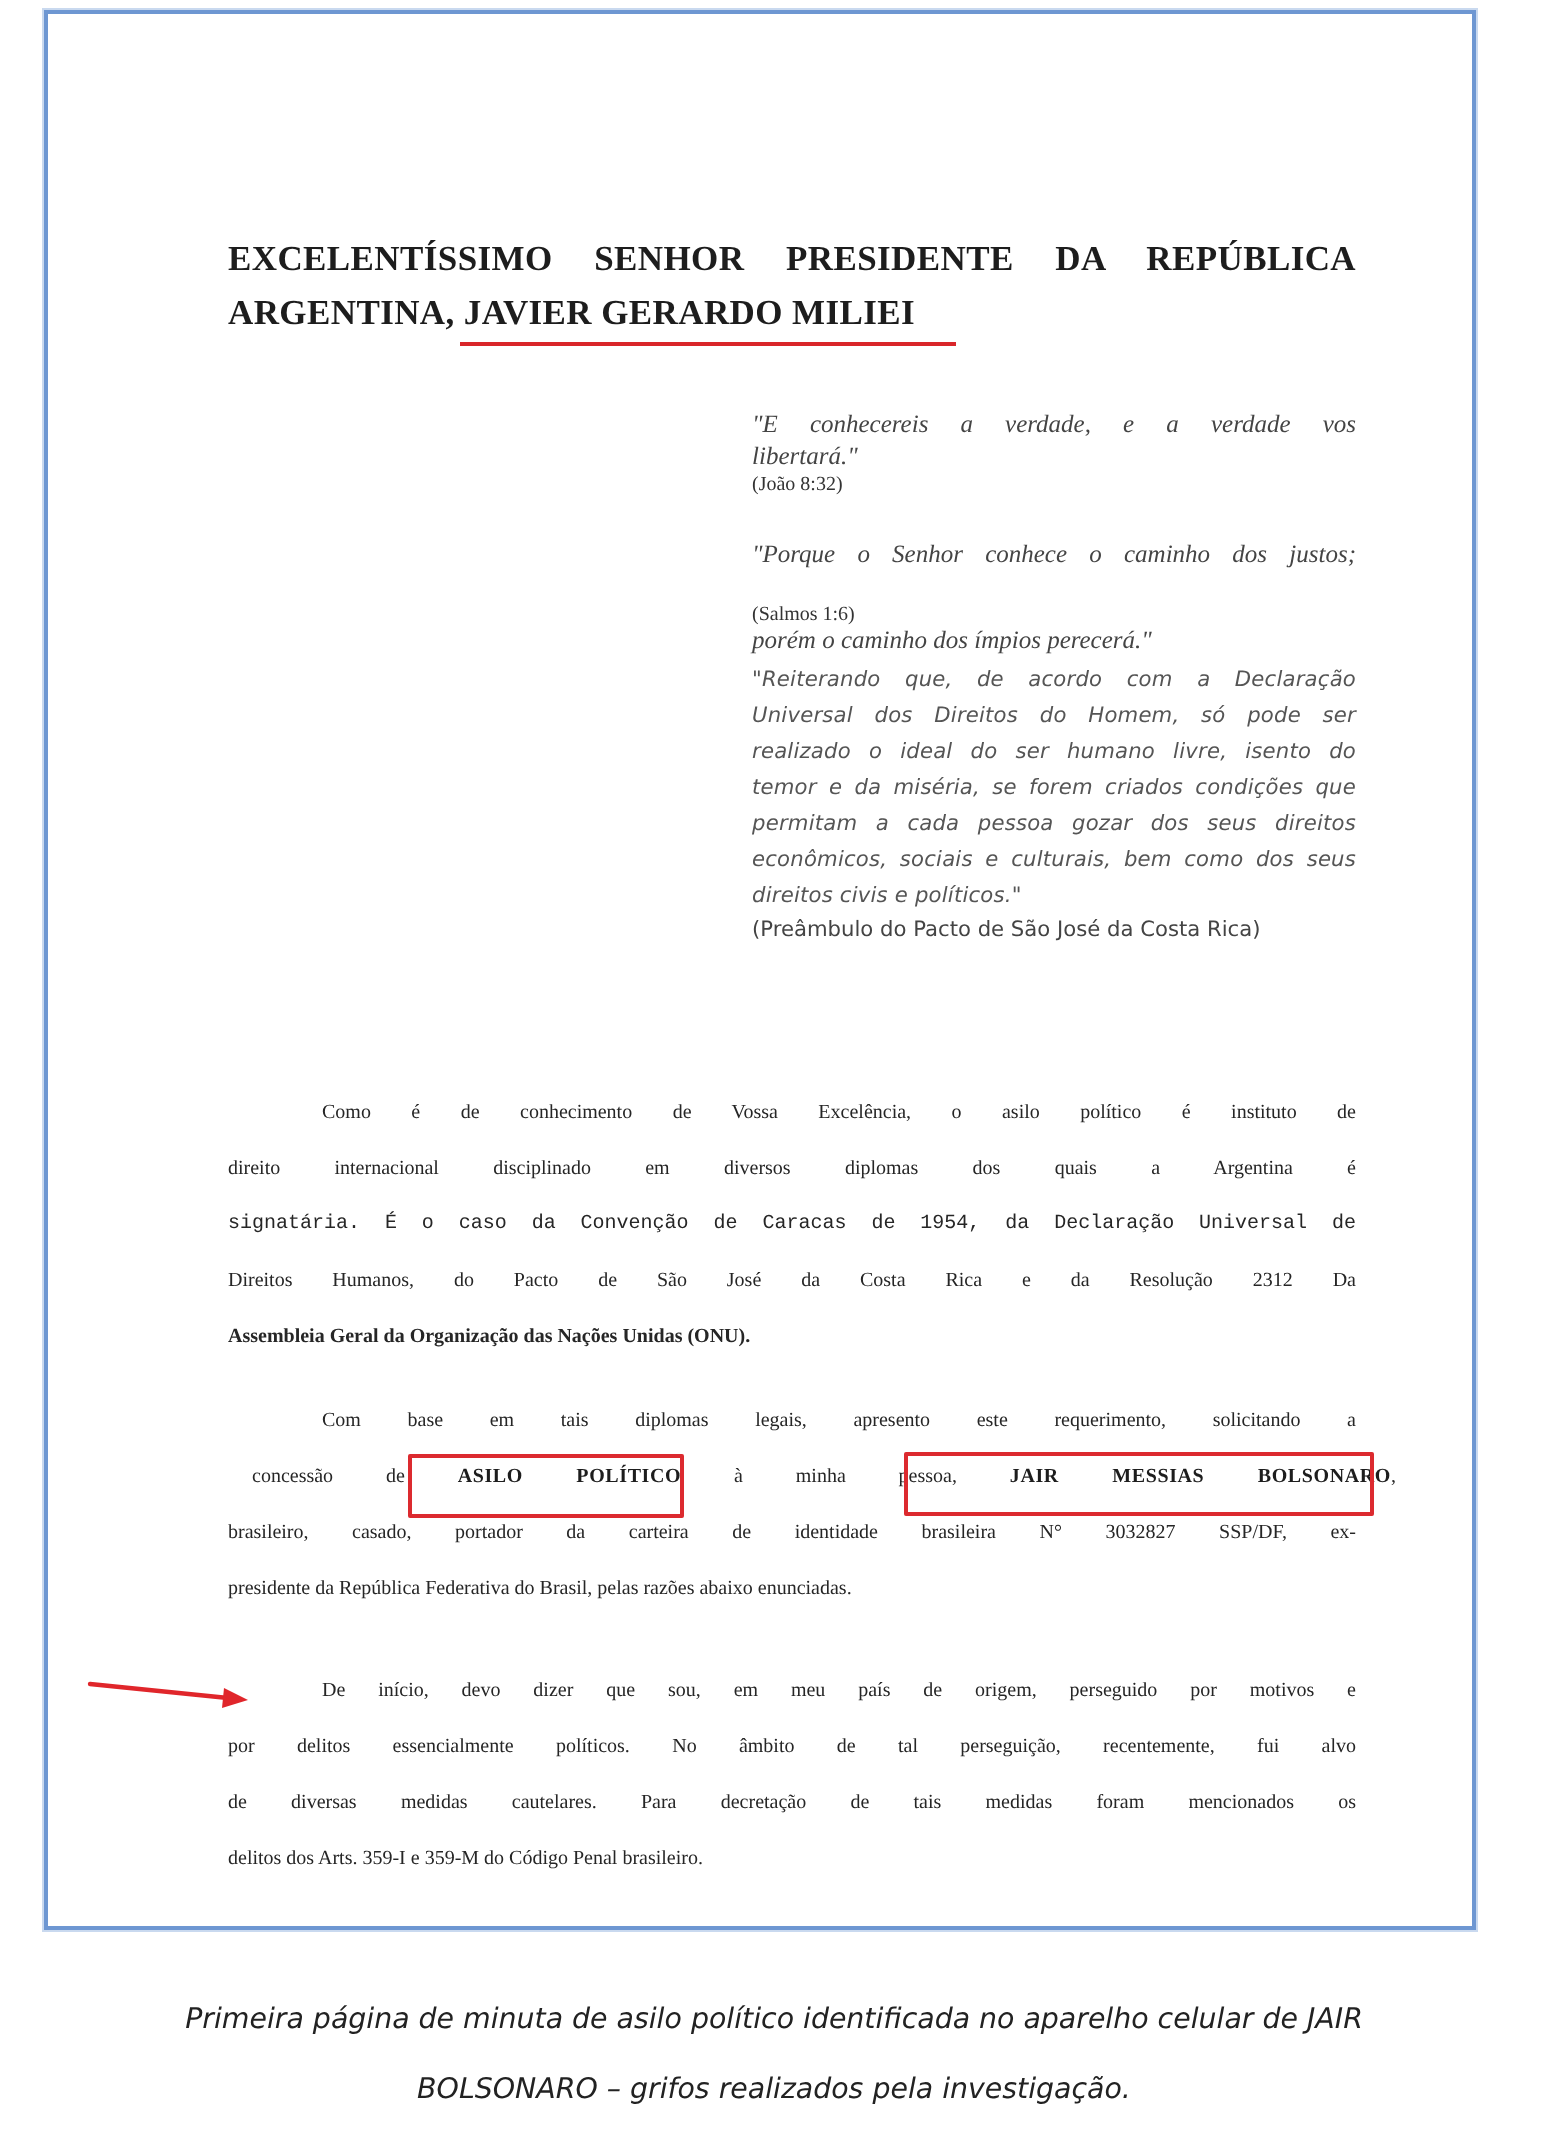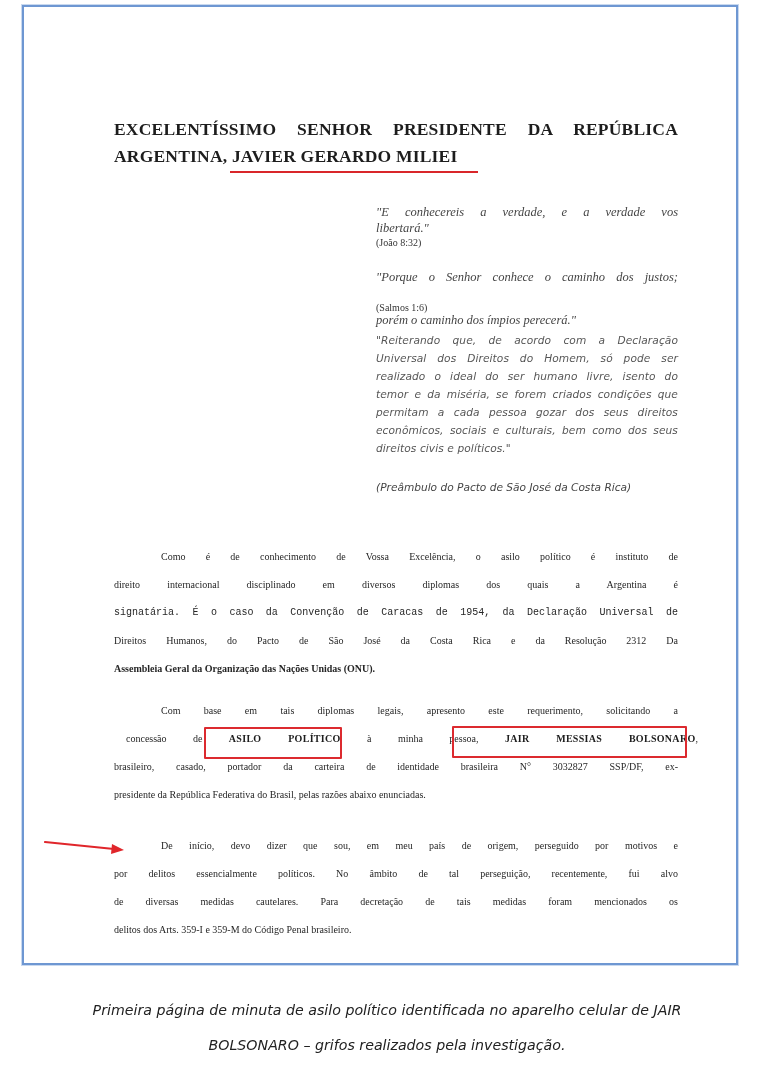--- a/index.html
+++ b/index.html
@@ -76,21 +76,21 @@
   <div class="line serif epi-quote" style="left:376px; top:302px;margin-top:11px;">porém o caminho dos ímpios perecerá."</div>
   <div class="line serif epi-ref" style="left:376px; top:302px;">(Salmos 1:6)</div>
 
   <div class="justify epi-sans" style="left:376px; top:334px; width:302px;">"Reiterando que, de acordo com a Declaração</div>
   <div class="justify epi-sans" style="left:376px; top:352px; width:302px;">Universal dos Direitos do Homem, só pode ser</div>
   <div class="justify epi-sans" style="left:376px; top:370px; width:302px;">realizado o ideal do ser humano livre, isento do</div>
   <div class="justify epi-sans" style="left:376px; top:388px; width:302px;">temor e da miséria, se forem criados condições que</div>
   <div class="justify epi-sans" style="left:376px; top:406px; width:302px;">permitam a cada pessoa gozar dos seus direitos</div>
   <div class="justify epi-sans" style="left:376px; top:424px; width:302px;">econômicos, sociais e culturais, bem como dos seus</div>
   <div class="line epi-sans" style="left:376px; top:442px;">direitos civis e políticos."</div>
-  <div class="line epi-sans-ref" style="left:376px; top:481px;font-style:italic;">(Preâmbulo do Pacto de São José da Costa Rica)</div>
+  <div class="line epi-sans-ref" style="left:376px; top:459px;">(Preâmbulo do Pacto de São José da Costa Rica)</div>
 </div>
 
 <div>
   <div class="justify serif body" style="left:161px; top:551px; width:517px;">Como é de conhecimento de Vossa Excelência, o asilo político é instituto de</div>
   <div class="justify serif body" style="left:114px; top:579px; width:564px;">direito internacional disciplinado em diversos diplomas dos quais a Argentina é</div>
   <div class="justify serif body" style="left:114px; top:607px; width:564px;font-family:Liberation Mono, monospace;">signatária. É o caso da Convenção de Caracas de 1954, da Declaração Universal de</div>
   <div class="justify serif body" style="left:114px; top:635px; width:564px;">Direitos Humanos, do Pacto de São José da Costa Rica e da Resolução 2312 Da</div>
   <div class="line serif body" style="left:114px; top:663px;font-weight:bold;">Assembleia Geral da Organização das Nações Unidas (ONU).</div>
 </div>
 

